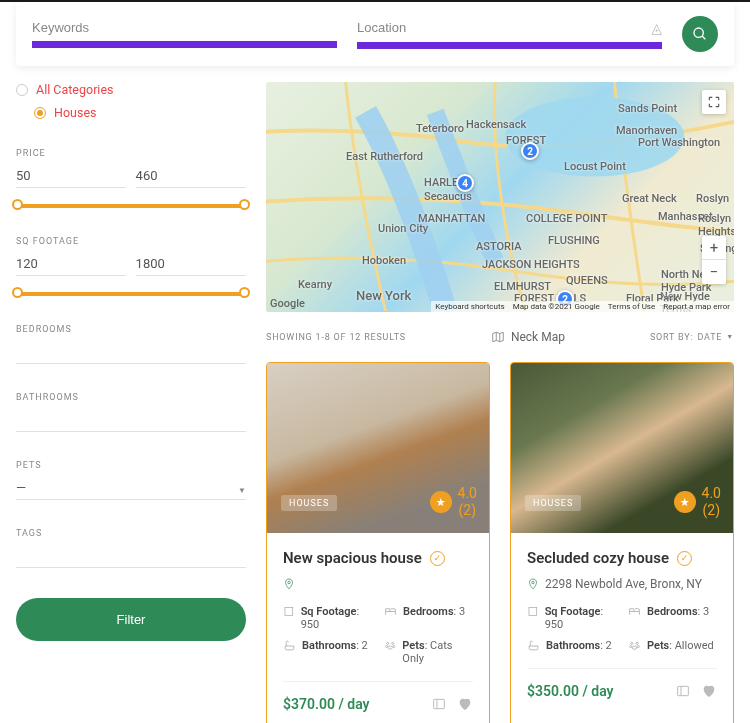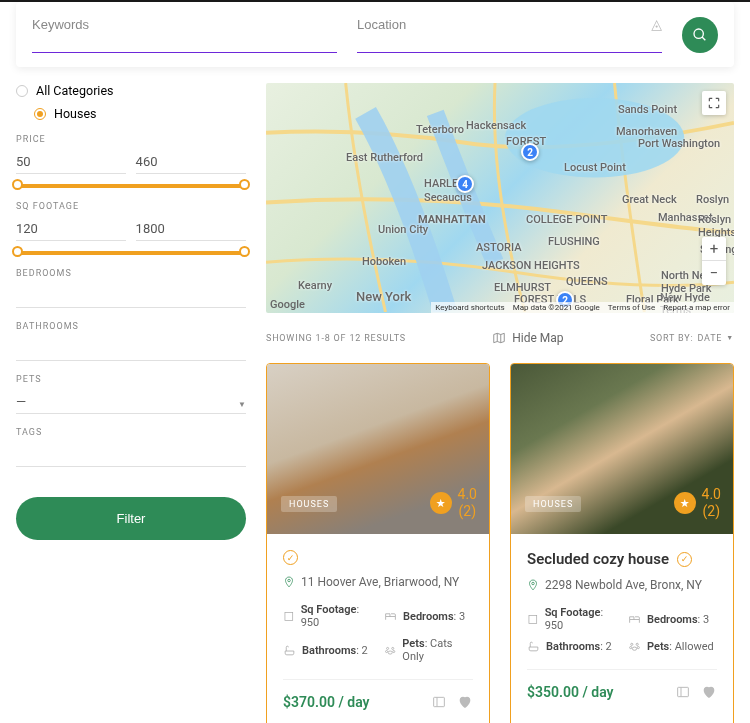--- a/index.html
+++ b/index.html
@@ -1,37 +1,37 @@
 <!DOCTYPE html>
 <html><head>
 <meta charset="utf-8">
 <style>
 * { box-sizing: border-box; margin: 0; padding: 0; }
 body { font-family: -apple-system, BlinkMacSystemFont, "Segoe UI", Roboto, sans-serif; background: #fff; color: #333; font-size: 13px; width: 750px; }
 .topbar { background: #1a1a1a; height: 2px; }
 .search-bar { background: #fff; border-radius: 4px; margin: 0 16px; padding: 14px 16px; display: flex; align-items: center; gap: 20px; box-shadow: 0 2px 8px rgba(0,0,0,0.08); }
-.search-input-wrap { flex: 1; border-bottom: 1px solid #6d28d9; padding-bottom: 20px; }
+.search-input-wrap { flex: 1; border-bottom: 7px solid #6d28d9; padding-bottom: 6px; }
 .search-input { border: none; outline: none; width: 100%; font-size: 13px; color: #888; }
 .search-input::placeholder { color: #888; }
 .locate-icon { color: #bbb; font-size: 14px; }
 .search-btn { width: 36px; height: 36px; border-radius: 50%; background: #2e8b57; display: flex; align-items: center; justify-content: center; border: none; cursor: pointer; }
 .search-btn svg { width: 16px; height: 16px; stroke: #fff; fill: none; stroke-width: 2; }
 
 .content { display: flex; padding: 16px; gap: 20px; }
 .sidebar { width: 230px; flex-shrink: 0; }
 .main { flex: 1; }
 
-.cat-item { display: flex; align-items: center; gap: 8px; font-size: 12.5px; color: #000000; margin-bottom: 8px; }
+.cat-item { display: flex; align-items: center; gap: 8px; font-size: 12.5px; color: #ef4444; margin-bottom: 8px; }
 .radio-outer { width: 12px; height: 12px; border: 1px solid #ccc; border-radius: 50%; display: inline-block; position: relative; }
 .radio-outer.checked { border-color: #f0a020; }
 .radio-outer.checked::after { content: ''; position: absolute; width: 6px; height: 6px; background: #f0a020; border-radius: 50%; top: 2px; left: 2px; }
 .cat-sub { margin-left: 18px; }
 
-.filter-label { font-size: 9px; letter-spacing: 1px; color: #888; text-transform: uppercase; margin-top: 13px; margin-bottom: 10px; }
-.range-inputs { display: flex; justify-content: space-between; font-size: 13px; color: #555; margin-bottom: 10px; }
+.filter-label { font-size: 9px; letter-spacing: 1px; color: #888; text-transform: uppercase; margin-top: 28px; margin-bottom: 10px; }
+.range-inputs { display: flex; justify-content: space-between; font-size: 13px; color: #555; margin-bottom: 16px; }
 .range-inputs span { width: 48%; border-bottom: 1px solid #e0e0e0; padding-bottom: 4px; }
 .range-slider { position: relative; height: 4px; background: #f0a020; border-radius: 2px; margin-bottom: 4px; }
 .range-slider .thumb { position: absolute; width: 11px; height: 11px; background: #fff; border: 2px solid #f0a020; border-radius: 50%; top: -5px; }
 .range-slider .thumb.left { left: -4px; }
 .range-slider .thumb.right { right: -4px; }
 
 .filter-line { border-bottom: 1px solid #e0e0e0; height: 20px; margin-top: 4px; }
 .select-line { border-bottom: 1px solid #e0e0e0; display: flex; justify-content: space-between; align-items: flex-end; padding-bottom: 4px; margin-top: 4px; font-size: 13px; color: #555;}
 .select-line .caret { font-size: 8px; color: #888; }
 
@@ -64,21 +64,21 @@
 .card-rating { position: absolute; bottom: 14px; right: 12px; display: flex; align-items: center; gap: 6px; }
 .card-star { width: 22px; height: 22px; background: #f0a020; border-radius: 50%; display: flex; align-items: center; justify-content: center; color: #fff; font-size: 11px; }
 .card-rating-txt { color: #f0a020; font-size: 14px; text-align: center; line-height: 1.2; }
 .card-body { padding: 16px; }
 .card-title-row { display: flex; align-items: center; gap: 8px; margin-bottom: 10px; }
 .card-title { font-size: 15px; font-weight: 600; color: #333; }
 .verify-badge { width: 15px; height: 15px; border: 1.5px solid #f0a020; border-radius: 50%; display: flex; align-items: center; justify-content: center; color: #f0a020; font-size: 9px; }
 .card-addr { display: flex; align-items: center; gap: 6px; font-size: 12px; color: #666; margin-bottom: 14px; }
 .card-addr svg { width: 12px; height: 14px; stroke: #2e8b57; fill: none; stroke-width: 1.5; }
 .card-meta { display: grid; grid-template-columns: 1fr 1fr; gap: 8px 12px; font-size: 11px; color: #666; margin-bottom: 16px; }
-.card-meta-item { display: flex; align-items: center; gap: 6px; }
+.card-meta-item { display: flex; gap: 6px; }
 .card-meta-item .mlabel { font-weight: 600; color: #444; }
 .card-meta-item svg { width: 13px; height: 13px; stroke: #aaa; fill: none; stroke-width: 1.5; }
 .card-footer { display: flex; justify-content: space-between; align-items: center; border-top: 1px solid #f0f0f0; padding-top: 14px; }
 .card-price { color: #2e8b57; font-size: 14px; font-weight: 600; }
 .card-actions { display: flex; gap: 10px; align-items: center; }
 .card-actions svg { width: 16px; height: 16px; }
 </style>
 </head>
 <body>
 
@@ -167,21 +167,21 @@
           <div class="map-label" style="top: 2px; left: 200px; margin-top: 34px;">Hackensack</div>
           <div class="map-label" style="top: 40px; left: 150px;">Teterboro</div>
           <div class="map-label" style="top: 68px; left: 80px;">East Rutherford</div>
           <div class="map-label" style="top: 108px; left: 130px; padding-left: 28px;">Secaucus</div>
           <div class="map-label" style="top: 140px; left: 112px;">Union City</div>
           <div class="map-label" style="top: 172px; left: 96px;">Hoboken</div>
           <div class="map-label" style="top: 196px; left: 32px;">Kearny</div>
           <div class="map-label big" style="top: 206px; left: 90px;">New York</div>
           <div class="map-label" style="top: 52px; left: 240px;">FOREST</div>
           <div class="map-label" style="top: 94px; left: 158px;">HARLEM</div>
-          <div class="map-label" style="top: 130px; left: 152px; font-weight: bold;">MANHATTAN</div>
+          <div class="map-label" style="top: 130px; left: 152px;">MANHATTAN</div>
           <div class="map-label" style="top: 158px; left: 210px;">ASTORIA</div>
           <div class="map-label" style="top: 176px; left: 216px;">JACKSON HEIGHTS</div>
           <div class="map-label" style="top: 198px; left: 228px;">ELMHURST</div>
           <div class="map-label" style="top: 210px; left: 248px;">FOREST HILLS</div>
           <div class="map-label" style="top: 192px; left: 300px;">QUEENS</div>
           <div class="map-label" style="top: 130px; left: 260px;">COLLEGE POINT</div>
           <div class="map-label" style="top: 152px; left: 282px;">FLUSHING</div>
           <div class="map-label" style="top: 78px; left: 298px;">Locust Point</div>
           <div class="map-label" style="top: 42px; left: 350px;">Manorhaven</div>
           <div class="map-label" style="top: 20px; left: 352px;">Sands Point</div>
@@ -217,48 +217,48 @@
         <span>Report a map error</span>
       </div>
     </div>
 
     <div class="results-bar">
       <span>SHOWING 1-8 OF 12 RESULTS</span>
       <span class="hide-map">
         <svg width="14" height="14" viewBox="0 0 24 24" stroke="#888" fill="none" stroke-width="1.5">
             <path d="M3 6l6-2 6 2 6-2v14l-6 2-6-2-6 2V6z M9 4v14 M15 6v14"></path>
           </svg>
-        <span>Hide Map</span>
+        <span>Neck Map</span>
       </span>
       <span class="sortby">
         <span>SORT BY:</span>
         <span>DATE</span>
         <span class="caret">▼</span>
       </span>
     </div>
 
     <div class="cards" id="cards">
         <div class="card">
     <div class="card-img">
       <div class="card-badge">HOUSES</div>
       <div class="card-rating">
         <div class="card-star">★</div>
         <div class="card-rating-txt">4.0<br>(2)</div>
       </div>
     </div>
     <div class="card-body">
       <div class="card-title-row">
+        <span class="card-title">New spacious house</span>
         <span class="verify-badge">✓</span>
       </div>
       <div class="card-addr">
         <svg viewBox="0 0 24 24">
                 <path d="M12 2C8 2 5 5 5 9c0 5 7 13 7 13s7-8 7-13c0-4-3-7-7-7z"></path>
                 <circle cx="12" cy="9" r="2.5"></circle>
               </svg>
-        <span>11 Hoover Ave, Briarwood, NY</span>
       </div>
       <div class="card-meta">
         <div class="card-meta-item">
           <svg viewBox="0 0 24 24">
                   <rect x="4" y="4" width="16" height="16"></rect>
                 </svg>
           <span><span class="mlabel">Sq Footage</span>: 950</span>
         </div>
         <div class="card-meta-item">
           <svg viewBox="0 0 24 24">

